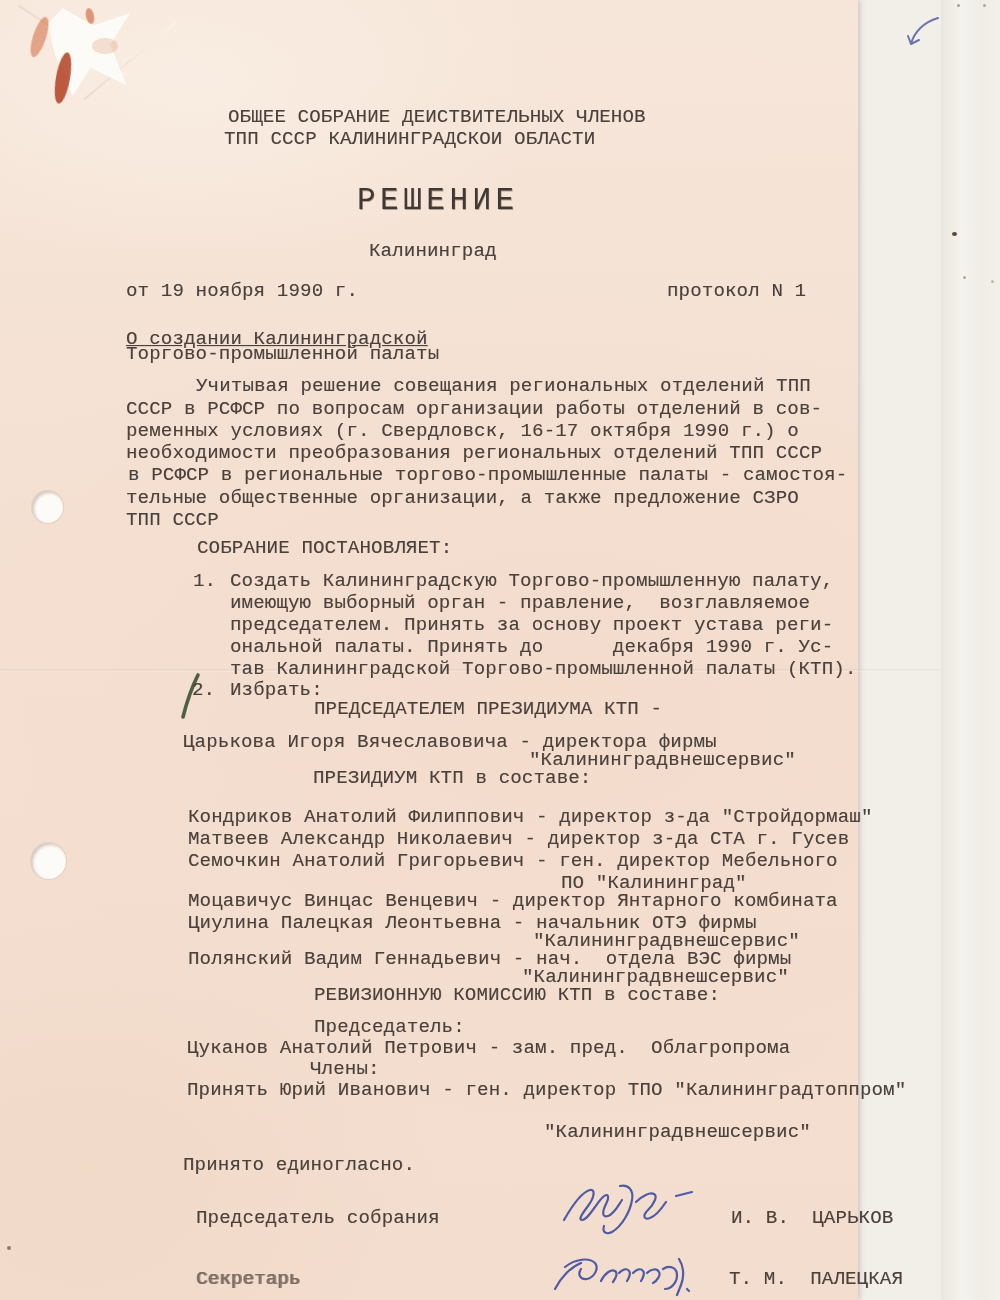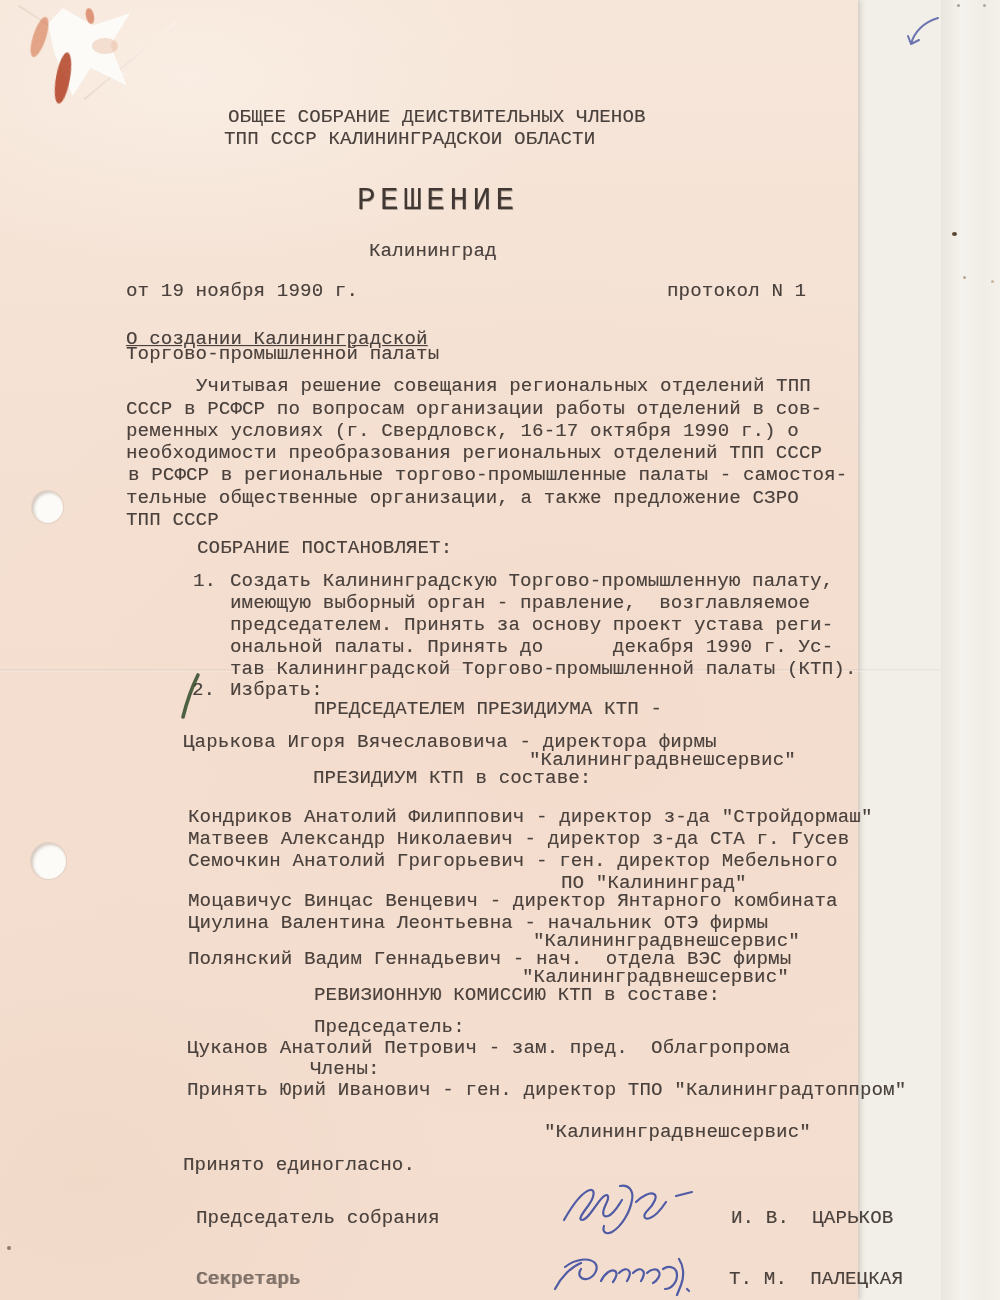--- a/index.html
+++ b/index.html
@@ -119,21 +119,21 @@
 
     <div class="tw" style="left:183px;top:731px;">Царькова Игоря Вячеславовича - директора фирмы</div>
     <div class="tw" style="left:529px;top:749px;">"Калининградвнешсервис"</div>
     <div class="tw" style="left:313px;top:767px;">ПРЕЗИДИУМ КТП в составе:</div>
 
     <div class="tw" style="left:188px;top:806px;">Кондриков Анатолий Филиппович - директор з-да "Стройдормаш"</div>
     <div class="tw" style="left:188px;top:828px;">Матвеев Александр Николаевич - директор з-да СТА г. Гусев</div>
     <div class="tw" style="left:188px;top:850px;">Семочкин Анатолий Григорьевич - ген. директор Мебельного</div>
     <div class="tw" style="left:561px;top:872px;">ПО "Калининград"</div>
     <div class="tw" style="left:188px;top:890px;">Моцавичус Винцас Венцевич - директор Янтарного комбината</div>
-    <div class="tw" style="left:188px;top:912px;">Циулина Валентина Леонтьевна - начальник ОТЭ фирмы</div>
+    <div class="tw" style="left:188px;top:912px;">Циулина Палецкая Леонтьевна - начальник ОТЭ фирмы</div>
     <div class="tw" style="left:533px;top:930px;">"Калининградвнешсервис"</div>
     <div class="tw" style="left:188px;top:948px;">Полянский Вадим Геннадьевич - нач.  отдела ВЭС фирмы</div>
     <div class="tw" style="left:522px;top:966px;">"Калининградвнешсервис"</div>
 
     <div class="tw" style="left:314px;top:984px;">РЕВИЗИОННУЮ КОМИССИЮ КТП в составе:</div>
 
     <div class="tw" style="left:314px;top:1016px;">Председатель:</div>
     <div class="tw" style="left:187px;top:1037px;">Цуканов Анатолий Петрович - зам. пред.  Облагропрома</div>
     <div class="tw" style="left:310px;top:1058px;">Члены:</div>
     <div class="tw" style="left:187px;top:1079px;">Принять Юрий Иванович - ген. директор ТПО "Калининградтоппром"</div>

